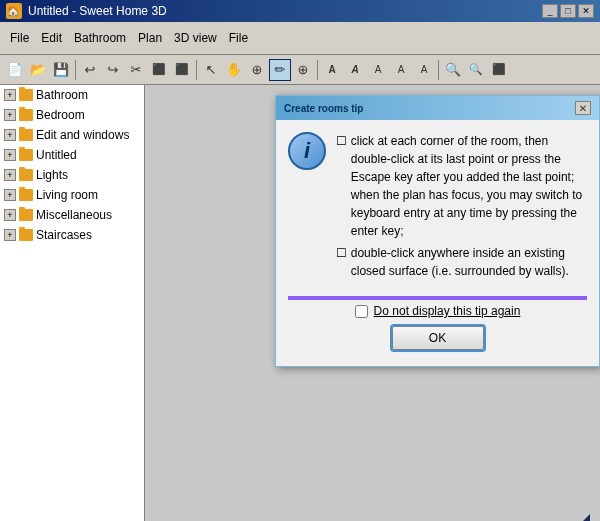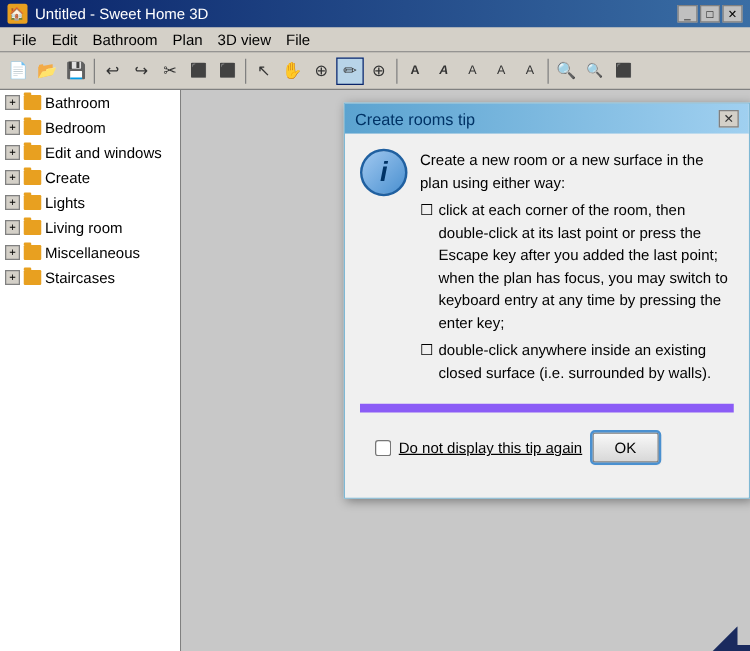--- a/index.html
+++ b/index.html
@@ -55,21 +55,21 @@
       cursor: pointer;
       color: #000;
     }
 
     
     .menu-bar {
       background: #d4d0c8;
       display: flex;
       align-items: center;
       padding: 2px 4px;
-      height: 20px;
+      height: 33px;
       border-bottom: 1px solid #808080;
     }
     .menu-item {
       padding: 1px 6px;
       cursor: pointer;
       font-size: 12px;
     }
 
     
     .toolbar {
@@ -187,22 +187,22 @@
     .dialog-title-bar {
       background: linear-gradient(to right, #5ba3d0, #a0d0f0);
       color: #003366;
       display: flex;
       align-items: center;
       justify-content: space-between;
       padding: 4px 8px;
       height: 24px;
     }
     .dialog-title-text {
-      font-size: 13px;
-      font-weight: normal;
+      font-size: 10px;
+      font-weight: bold;
     }
     .dialog-close-btn {
       width: 16px;
       height: 14px;
       background: #d4d0c8;
       border: 1px solid #808080;
       display: flex;
       align-items: center;
       justify-content: center;
       font-size: 10px;
@@ -252,41 +252,41 @@
       align-items: flex-start;
       gap: 4px;
       margin-bottom: 4px;
       font-size: 12px;
     }
 
     .italic { }
     .bold { font-weight: normal; }
 
     .dialog-footer {
-      border-top: 7px solid #8b5cf6;
-      padding: 16px 12px;
-      display: flex;
-      flex-direction: row;
+      border-top: 4px solid #8b5cf6;
+      padding: 4px 12px;
+      display: flex;
+      flex-direction: column;
       align-items: center;
       gap: 8px;
     }
 
     .dont-show-row {
       display: flex;
       align-items: center;
       gap: 6px;
       font-size: 12px;
     }
     .dont-show-label {
       text-decoration: underline;
       color: #000;
     }
 
     .ok-btn {
-      width: 53px;
+      width: 92px;
       height: 24px;
       background: linear-gradient(to bottom, #f8f8f8, #d8d8d8);
       border: 1px solid #808080;
       border-radius: 2px;
       font-size: 12px;
       cursor: pointer;
       display: flex;
       align-items: center;
       justify-content: center;
       box-shadow: 1px 1px 2px rgba(0,0,0,0.2);
@@ -382,21 +382,21 @@
       <span>Bedroom</span>
     </div>
     <div class="tree-item">
       <div class="tree-icon">+</div>
       <div class="folder-icon"></div>
       <span>Edit and windows</span>
     </div>
     <div class="tree-item">
       <div class="tree-icon">+</div>
       <div class="folder-icon"></div>
-      <span>Create</span>
+      <span>Untitled</span>
     </div>
     <div class="tree-item">
       <div class="tree-icon">+</div>
       <div class="folder-icon"></div>
       <span>Lights</span>
     </div>
     <div class="tree-item">
       <div class="tree-icon">+</div>
       <div class="folder-icon"></div>
       <span>Living room</span>
@@ -424,21 +424,20 @@
         </div>
 
         <div class="dialog-body">
           <div class="dialog-content">
 
             <div class="info-icon">
               <span>i</span>
             </div>
 
             <div class="dialog-text">
-              <p>Create a new room or a new surface in the plan using either way:</p>
 
               <div class="checkbox-item">
                 <span>☐</span>
                 <span>
                   click at each corner of the room, then double-click at its last point or press the <span class="italic">Escape</span> key after you added the last point; when the plan has focus, you may switch to keyboard entry at any time by pressing the <span class="italic">enter</span> key;
                 </span>
               </div>
 
               <div class="checkbox-item">
                 <span>☐</span>

